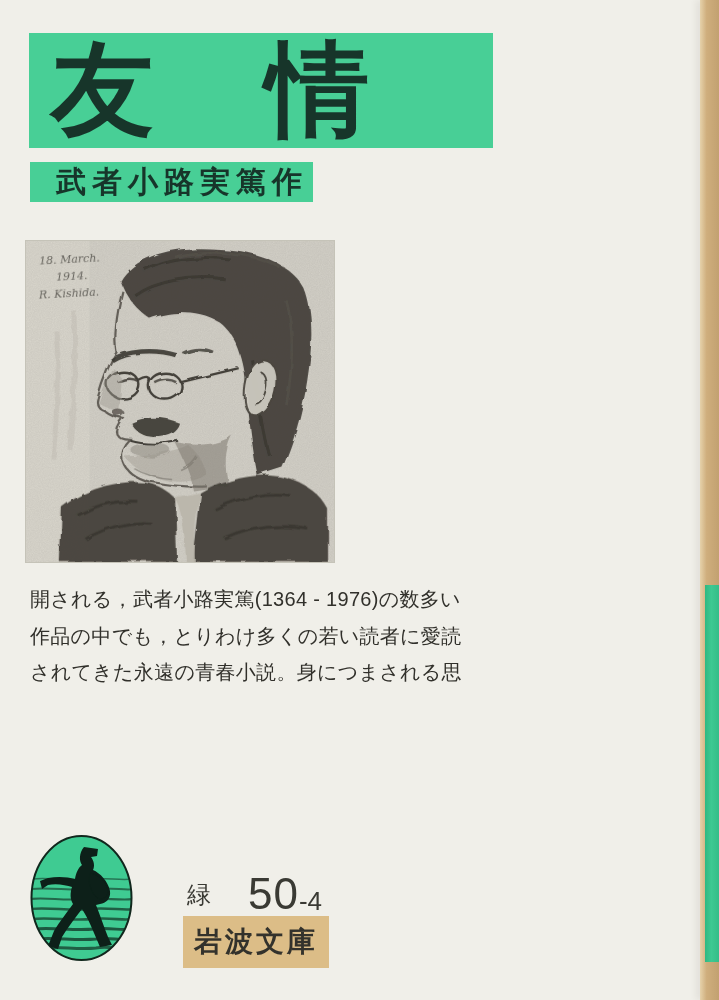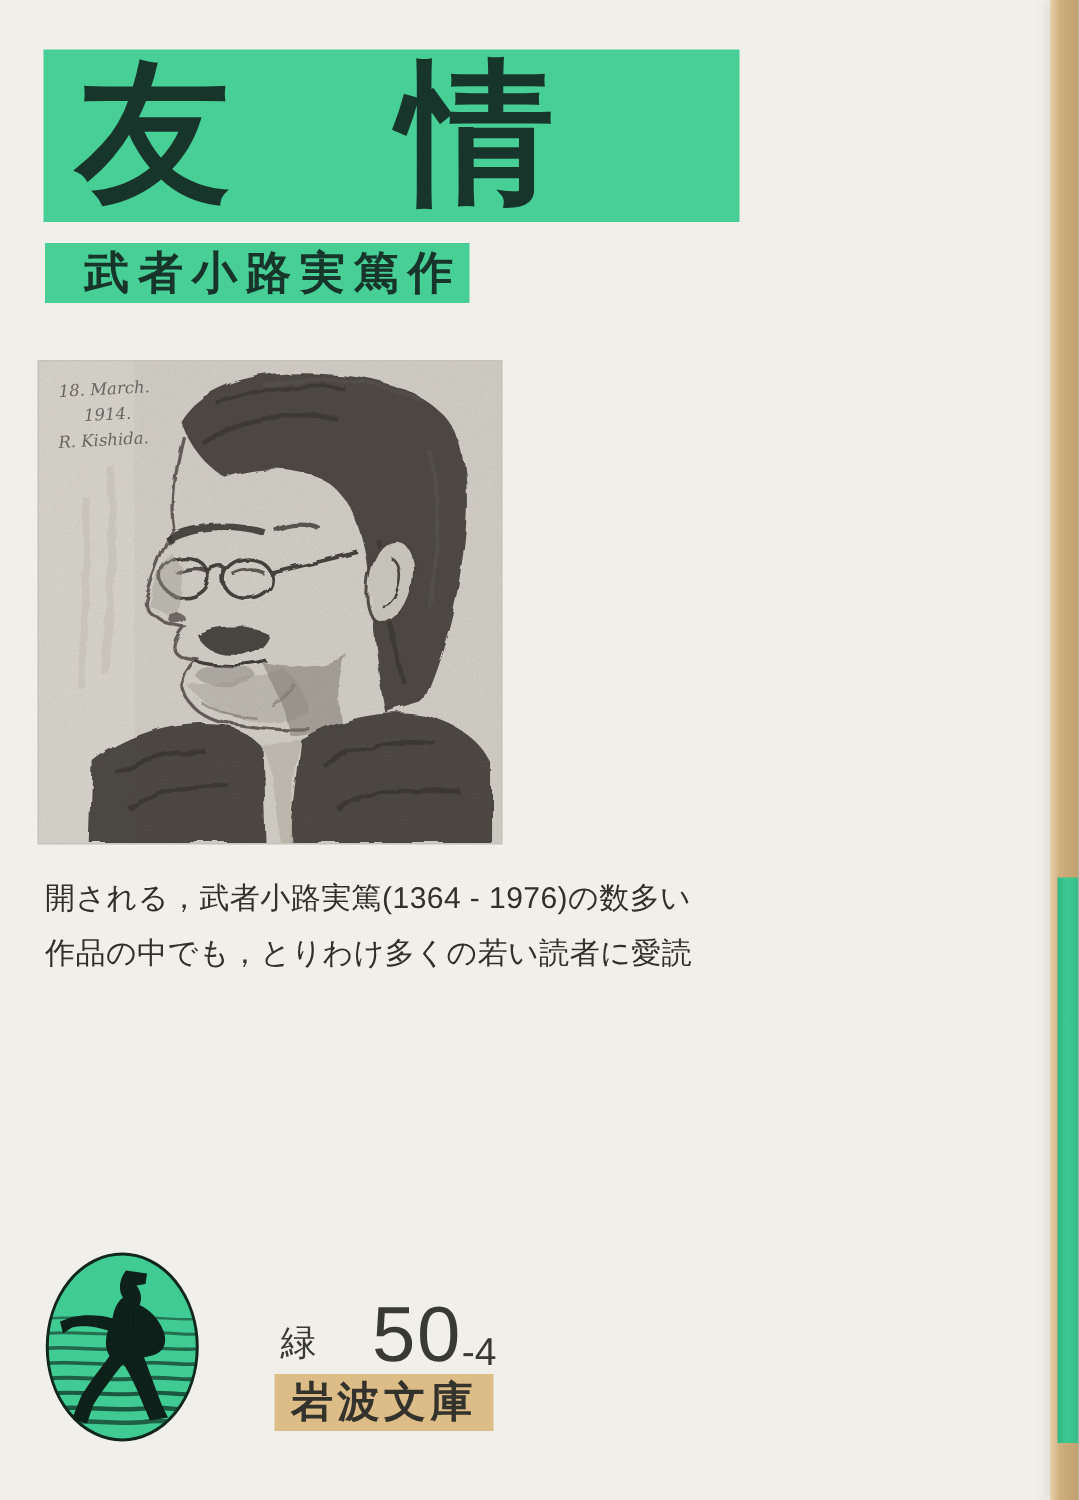--- a/index.html
+++ b/index.html
@@ -87,24 +87,24 @@
 
   
   .logo{
     position:absolute;left:28px;top:833px;width:107px;height:130px;
   }
   .series-row{
     position:absolute;left:187px;top:869px;height:47px;
     display:flex;align-items:flex-end;color:#3a3a34;
   }
   .series-color{font-size:24px;padding-bottom:5px;letter-spacing:0;}
-  .series-number{font-size:52px;line-height:1;margin-left:37px;letter-spacing:1px;}
+  .series-number{font-size:44px;line-height:1;margin-left:37px;letter-spacing:1px;}
   .series-suffix{font-size:26px;line-height:1;padding-bottom:2px;letter-spacing:0;}
   .publisher-badge{
-    position:absolute;left:183px;top:916px;width:146px;height:38px;
+    position:absolute;left:183px;top:916px;width:146px;height:52px;
     background:var(--publisher-box);
     display:flex;align-items:center;justify-content:center;
     font-size:28px;font-weight:bold;letter-spacing:3px;color:var(--publisher-text);
   }
 </style>
 </head>
 <body>
 
 <div class="stage">
 
@@ -194,20 +194,21 @@
       <div class="sig-1">18. March.</div>
       <div class="sig-2">1914.</div>
       <div class="sig-3">R. Kishida.</div>
     </div>
   </div>
 
 
   <div class="blurb-bottom jp-sans">
     <div>開される，武者小路実篤(1364 - 1976)の数多い</div>
     <div>作品の中でも，とりわけ多くの若い読者に愛読</div>
+    <div>されてきた永遠の青春小説。身につまされる思</div>
   </div>
 
   <div class="logo">
     <svg viewBox="0 0 107 130" aria-hidden="true">
       <defs>
         <clipPath id="ovalClip">
             <ellipse cx="53.5" cy="65" rx="50" ry="62"></ellipse>
           </clipPath>
       </defs>
       <ellipse cx="53.5" cy="65" rx="50" ry="62" fill="#3fcb92" stroke="#11271d" stroke-width="2"></ellipse>

